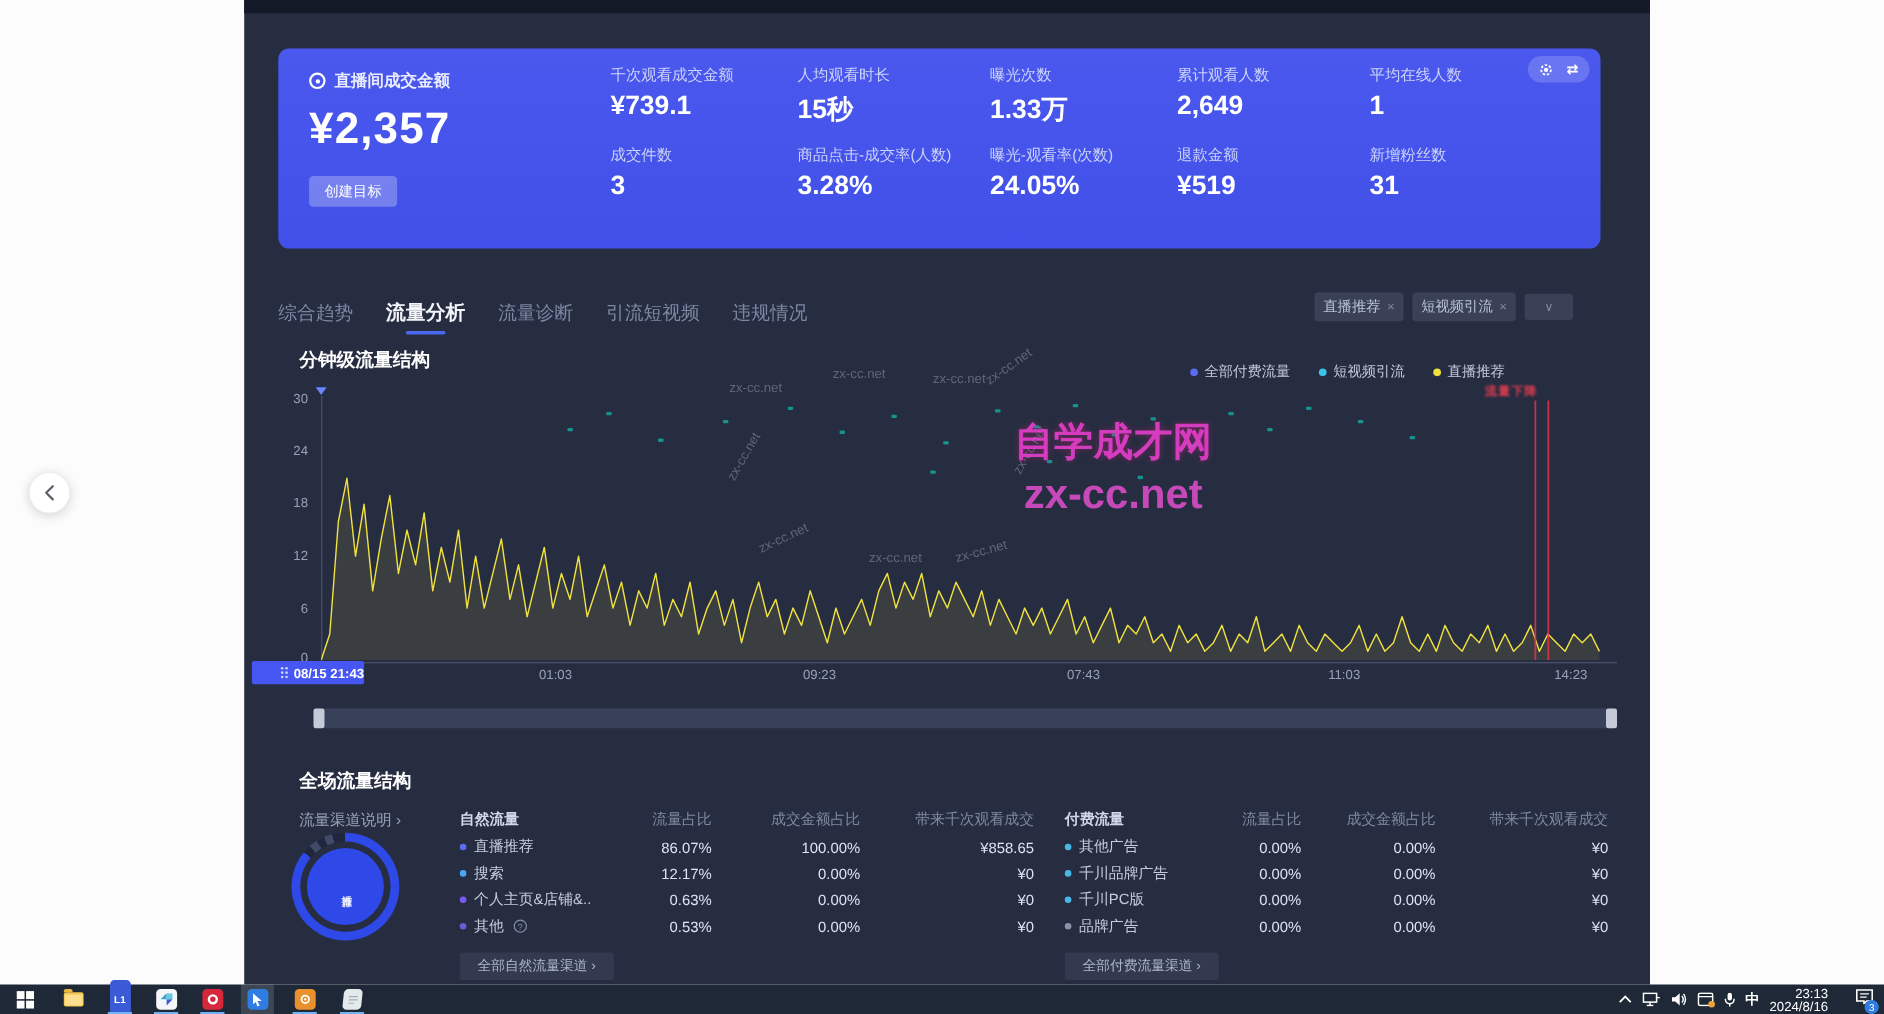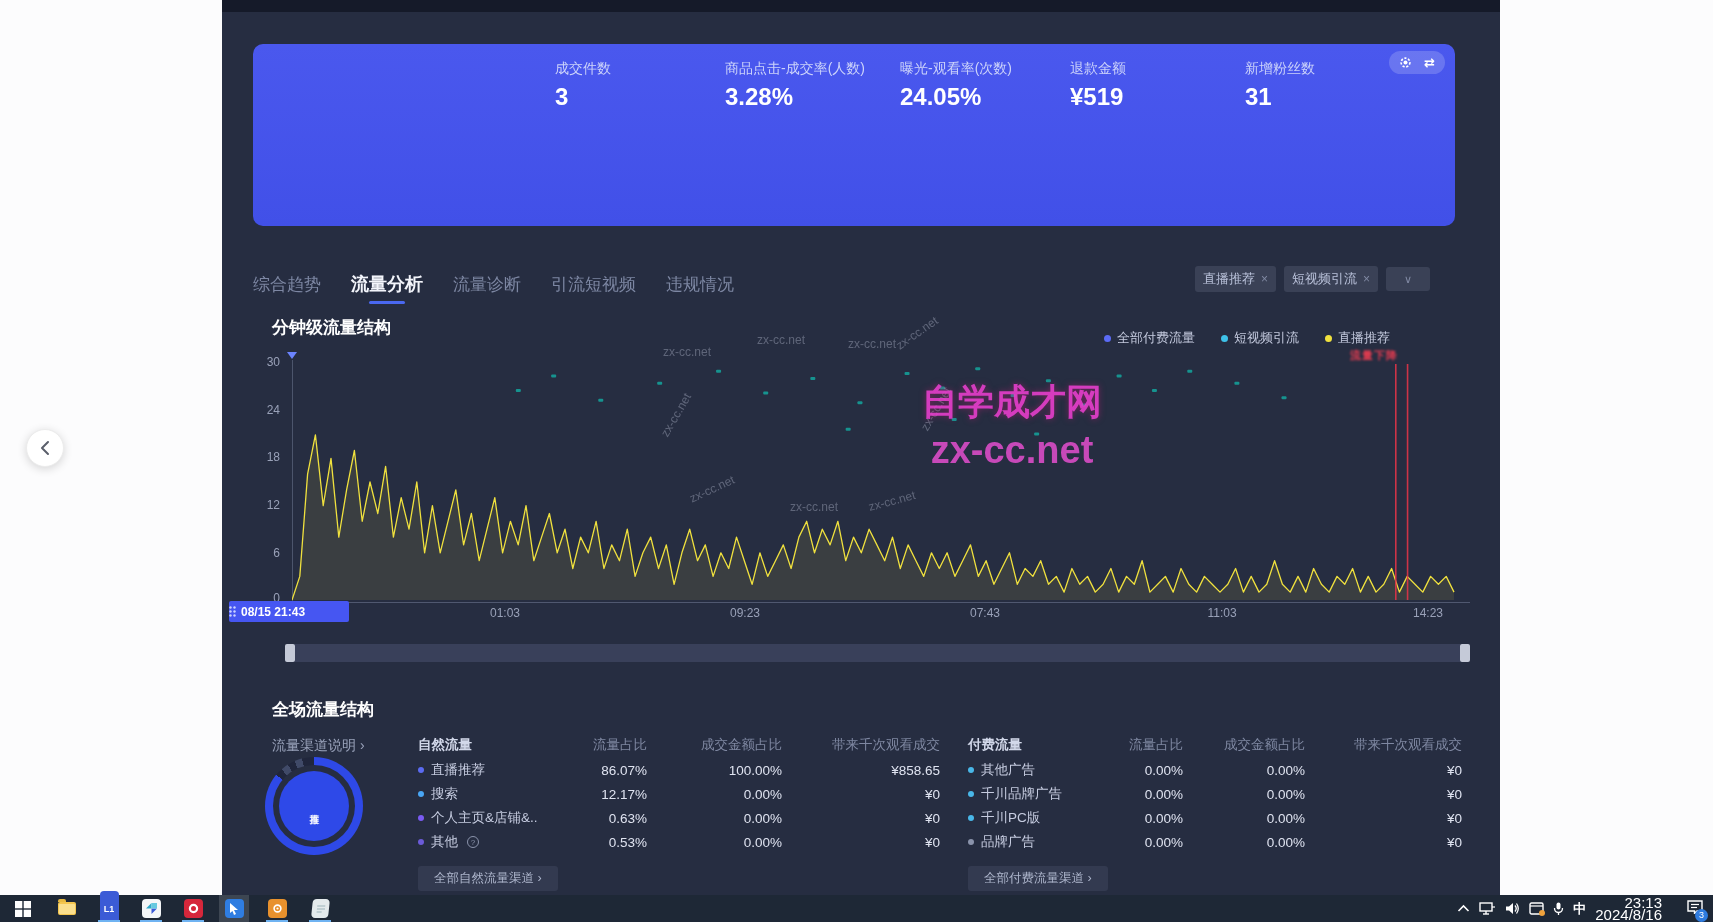--- a/index.html
+++ b/index.html
@@ -38,34 +38,34 @@
   .tab{font-size:17px;color:#7d87a3;cursor:pointer;position:relative;padding-bottom:8px;}
   .tab.active{font-size:18px;color:#f3f5fb;font-weight:800;}
   .tab.active .underline{position:absolute;left:50%;transform:translateX(-50%);bottom:0;width:36px;height:3px;border-radius:2px;background:#4a68f0;}
   .chips{position:absolute;left:973px;top:266px;display:flex;gap:8px;align-items:center;}
   .chip{background:#3a4156;border-radius:3px;padding:4px 8px;font-size:13px;color:#bac2da;display:flex;gap:6px;align-items:center;}
   .chip .x{color:#8089a3;font-size:12px;}
   .chip-dd{background:#3a4156;border-radius:3px;width:44px;height:24px;display:flex;align-items:center;justify-content:center;color:#8089a3;font-size:11px;}
 
   
   .sec-title{position:absolute;font-size:17px;font-weight:800;color:#ffffff;}
-  .legend{position:absolute;left:882px;top:329px;display:flex;gap:26px;}
+  .legend{position:absolute;left:860px;top:329px;display:flex;gap:26px;}
   .legend-item{display:flex;align-items:center;gap:6px;font-size:13px;color:#c4cade;}
   .dot{width:7px;height:7px;border-radius:50%;}
   .alert-badge{position:absolute;left:1128px;top:348px;font-size:11px;font-weight:700;color:#ff3e52;
     filter:blur(1.2px);opacity:.85;letter-spacing:1px;}
 
   .y-label{position:absolute;width:28px;text-align:right;font-size:12px;color:#99a1b8;}
   .axis-v{position:absolute;left:70px;top:360px;width:1px;height:242px;background:rgba(150,160,190,.35);}
   .axis-marker{position:absolute;left:65px;top:352px;width:0;height:0;border-left:5px solid transparent;
     border-right:5px solid transparent;border-top:7px solid #6b84ff;}
   .axis-h{position:absolute;left:63px;top:602px;width:1185px;height:1px;background:rgba(150,160,190,.38);}
   #trend-svg{position:absolute;left:70px;top:360px;}
-  .x-start-box{position:absolute;left:7px;top:601px;width:120px;height:21px;background:#4656f2;border-radius:2px;
-    display:flex;align-items:center;justify-content:flex-start;gap:5px;color:#fff;font-size:12px;font-weight:700;}
+  .x-start-box{position:absolute;left:7px;top:601px;width:102px;height:21px;background:#4656f2;border-radius:2px;
+    display:flex;align-items:center;justify-content:flex-end;gap:5px;color:#fff;font-size:12px;font-weight:700;}
   .x-tick{position:absolute;top:606px;width:60px;text-align:center;font-size:12px;color:#99a1b8;}
 
   .brush{position:absolute;left:63px;top:644px;width:1185px;height:18px;background:#2c3349;border-radius:3px;}
   .brush-fill{position:absolute;left:10px;right:10px;top:0;height:18px;background:#39405a;}
   .brush-handle{position:absolute;top:0;width:10px;height:18px;background:#c5cad8;border-radius:2px;}
 
   
   .wm-main{position:absolute;left:470px;top:378px;width:640px;text-align:center;pointer-events:none;z-index:5;}
   .wm-line1{font-size:36px;font-weight:800;color:rgba(236,63,210,.85);text-shadow:0 0 6px rgba(200,30,120,.5);}
   .wm-line2{font-size:38px;font-weight:700;color:rgba(240,80,215,.8);margin-top:2px;}
@@ -96,42 +96,72 @@
   .taskbar{position:absolute;left:0;top:895px;width:1713px;height:27px;background:#1e2836;display:flex;align-items:center;}
   .tb-icon{position:absolute;top:2px;width:30px;height:23px;display:flex;align-items:center;justify-content:center;}
   .tb-underline{position:absolute;left:4px;bottom:-2px;width:22px;height:2px;background:#6fb3f2;}
   .tb-active{background:rgba(255,255,255,.14);height:27px;top:0;}
   .sq{border-radius:4px;display:flex;align-items:center;justify-content:center;}
   .folder-ic{width:18px;height:13px;background:#f4c64f;border-radius:2px;position:relative;}
   .folder-ic::before{content:"";position:absolute;left:0;top:-3px;width:8px;height:3px;background:#e8b93f;border-radius:2px 2px 0 0;}
   .folder-ic::after{content:"";position:absolute;left:1px;top:2px;width:16px;height:10px;background:#fadf8e;border-radius:1px;}
   .tray{position:absolute;right:10px;top:0;height:27px;display:flex;align-items:center;gap:9px;color:#fff;}
   .ime{font-size:13px;font-weight:700;}
-  .clock{font-size:15px;line-height:12px;text-align:right;}
+  .clock{font-size:12px;line-height:12px;text-align:right;}
   .badge{position:absolute;right:-5px;bottom:-4px;width:13px;height:13px;border-radius:50%;background:#2f7ce0;
     color:#fff;font-size:9px;display:flex;align-items:center;justify-content:center;}
   .tray-note{position:relative;margin-left:16px;}
 </style>
 </head>
 <body>
 
 <div id="root">
 
   <div class="back-btn">
     <svg width="12" height="16" viewBox="0 0 12 16">
       <polyline points="9,2 3,8 9,14" fill="none" stroke="#5a5f6b" stroke-width="2" stroke-linecap="round" stroke-linejoin="round"></polyline>
     </svg>
   </div>
 
   <div class="app-window">
     <div class="top-strip"></div>
 
     <div class="banner">
+      <div class="banner-left">
+        <div class="banner-title-row">
+          <span class="target-icon"></span>
+          <span>直播间成交金额</span>
+        </div>
+        <div class="banner-value">¥2,357</div>
+        <span class="goal-btn">创建目标</span>
+      </div>
 
       <div class="metrics">
+        <div class="metrics-row">
+          <div class="metric">
+              <div class="m-label">千次观看成交金额</div>
+              <div class="m-value">¥739.1</div>
+            </div>
+          <div class="metric">
+              <div class="m-label">人均观看时长</div>
+              <div class="m-value">15秒</div>
+            </div>
+          <div class="metric">
+              <div class="m-label">曝光次数</div>
+              <div class="m-value">1.33万</div>
+            </div>
+          <div class="metric">
+              <div class="m-label">累计观看人数</div>
+              <div class="m-value">2,649</div>
+            </div>
+          <div class="metric">
+              <div class="m-label">平均在线人数</div>
+              <div class="m-value">1</div>
+            </div>
+        </div>
         <div class="metrics-row">
           <div class="metric">
               <div class="m-label">成交件数</div>
               <div class="m-value">3</div>
             </div>
           <div class="metric">
               <div class="m-label">商品点击-成交率(人数)</div>
               <div class="m-value">3.28%</div>
             </div>
           <div class="metric">

